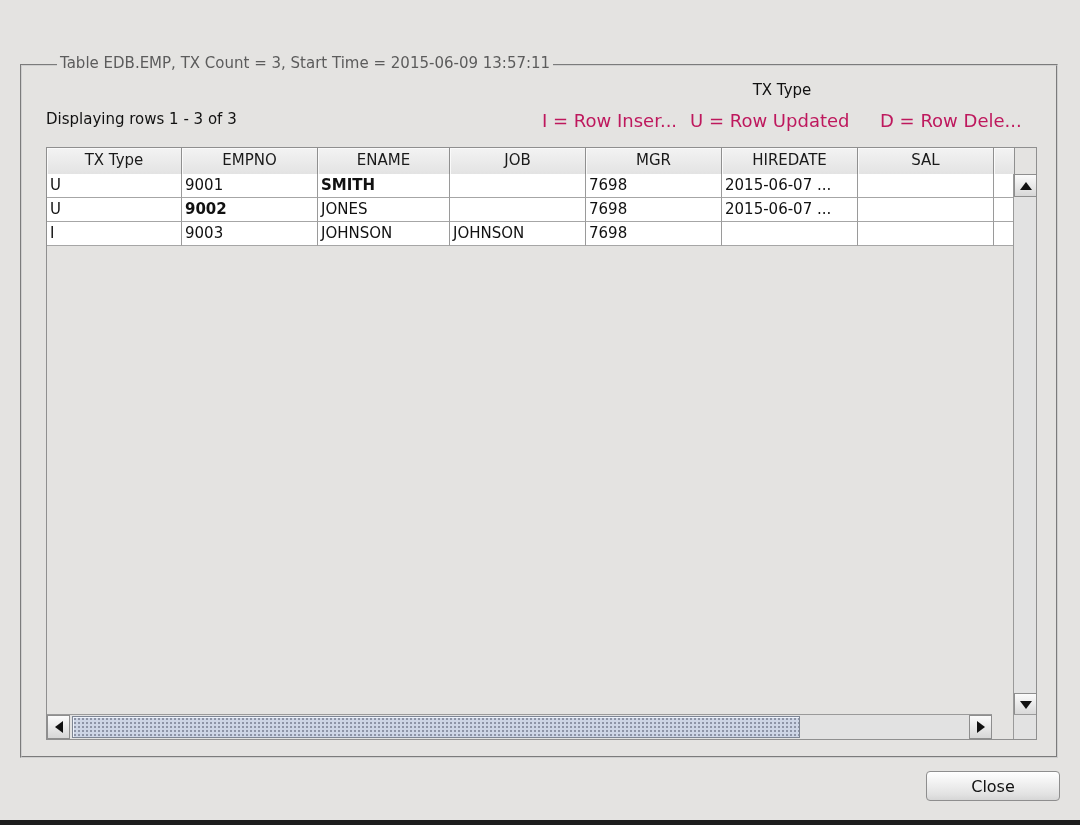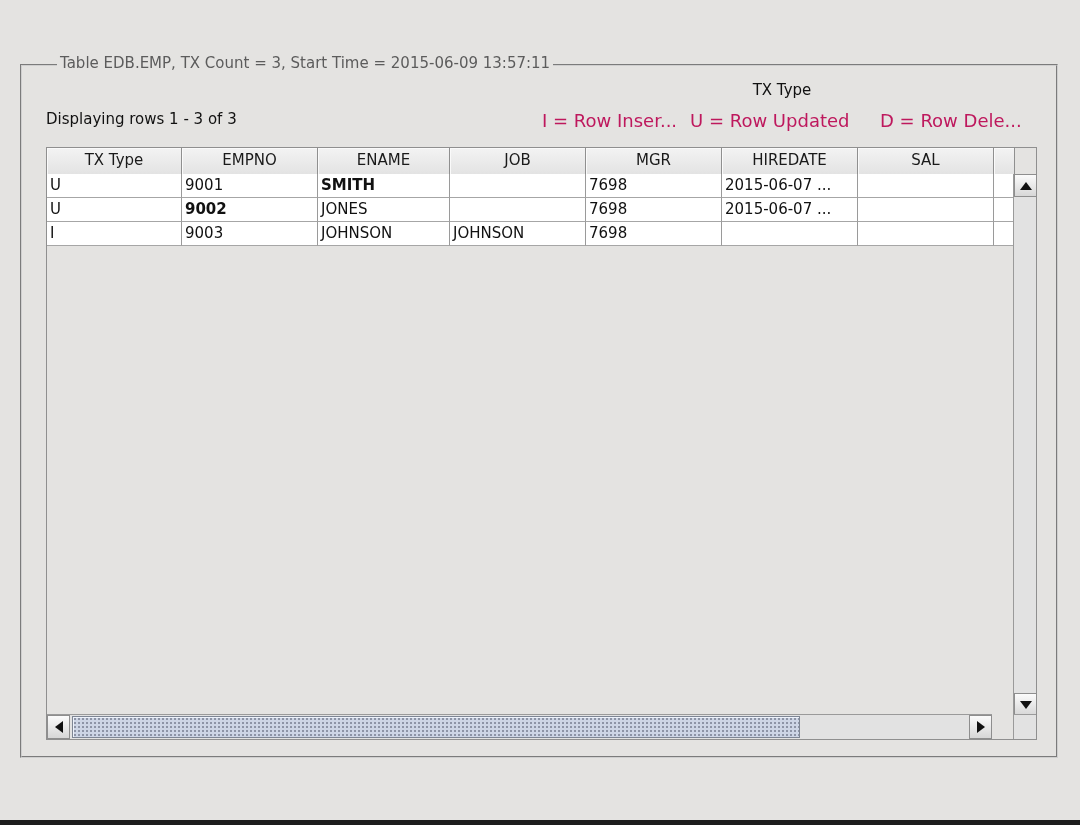--- a/index.html
+++ b/index.html
@@ -156,14 +156,15 @@
         </div>
         <div class="hsb-thumb"></div>
         <div class="sb-btn hsb-right">
           <div class="arrow arrow-right"></div>
         </div>
       </div>
       <div class="sb-corner"></div>
     </div>
   </div>
 
+  <button class="close-btn">Close</button>
   <div class="window-bottom"></div>
 </div>
 
 </body></html>

